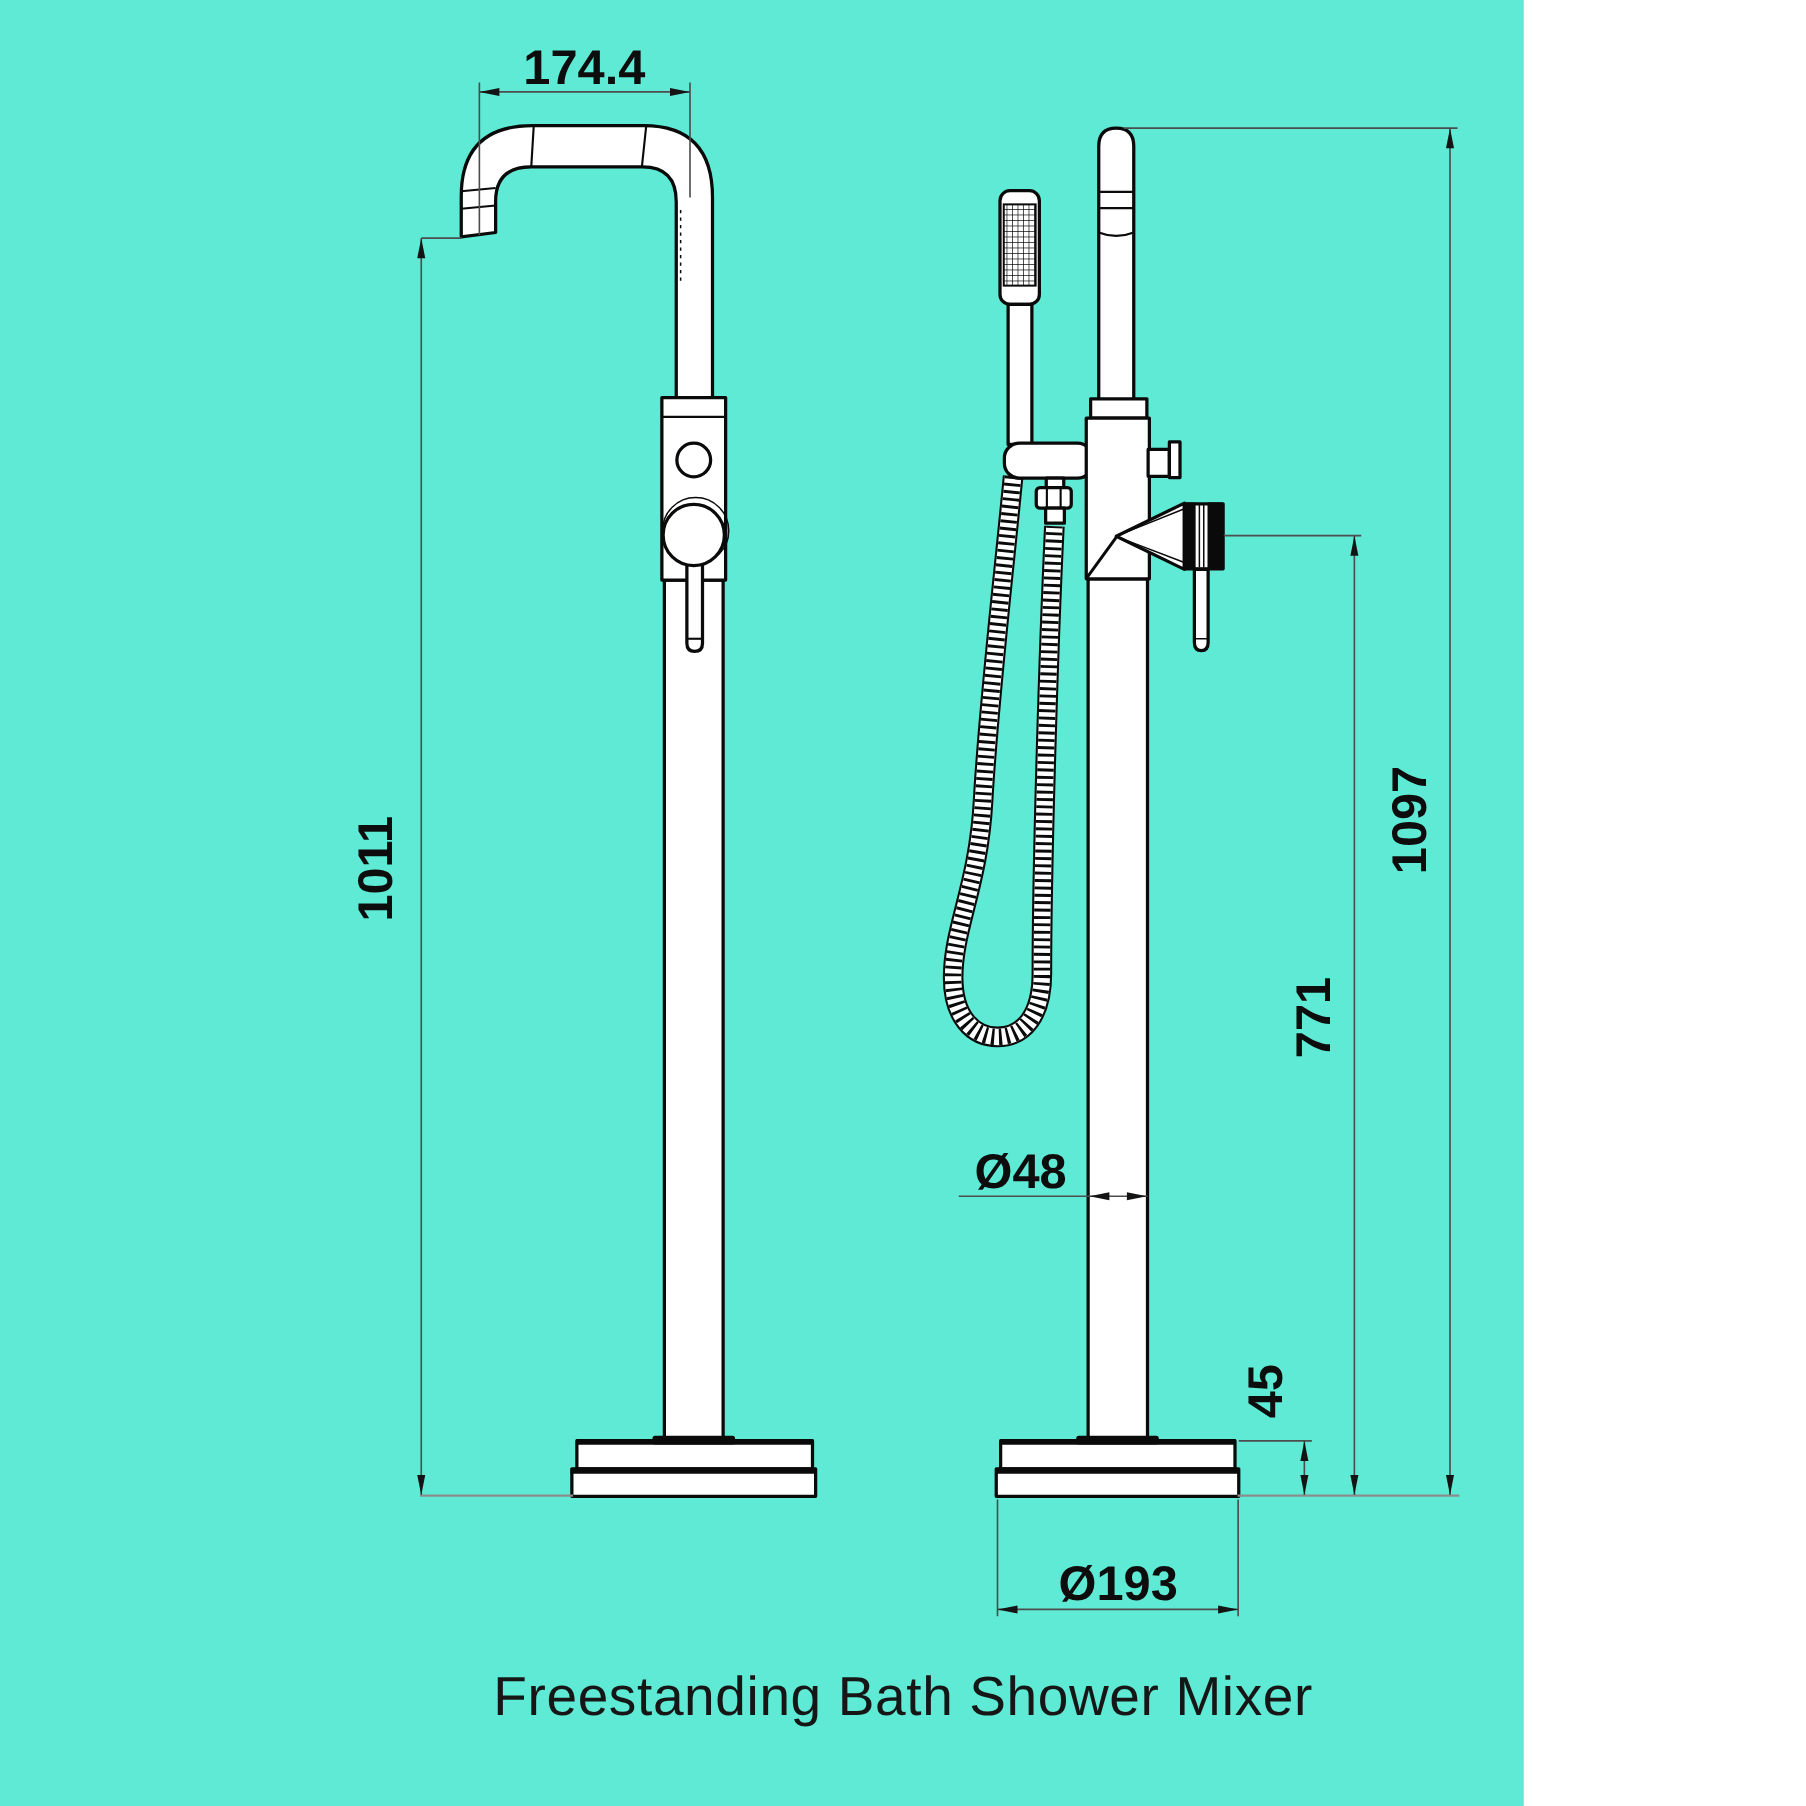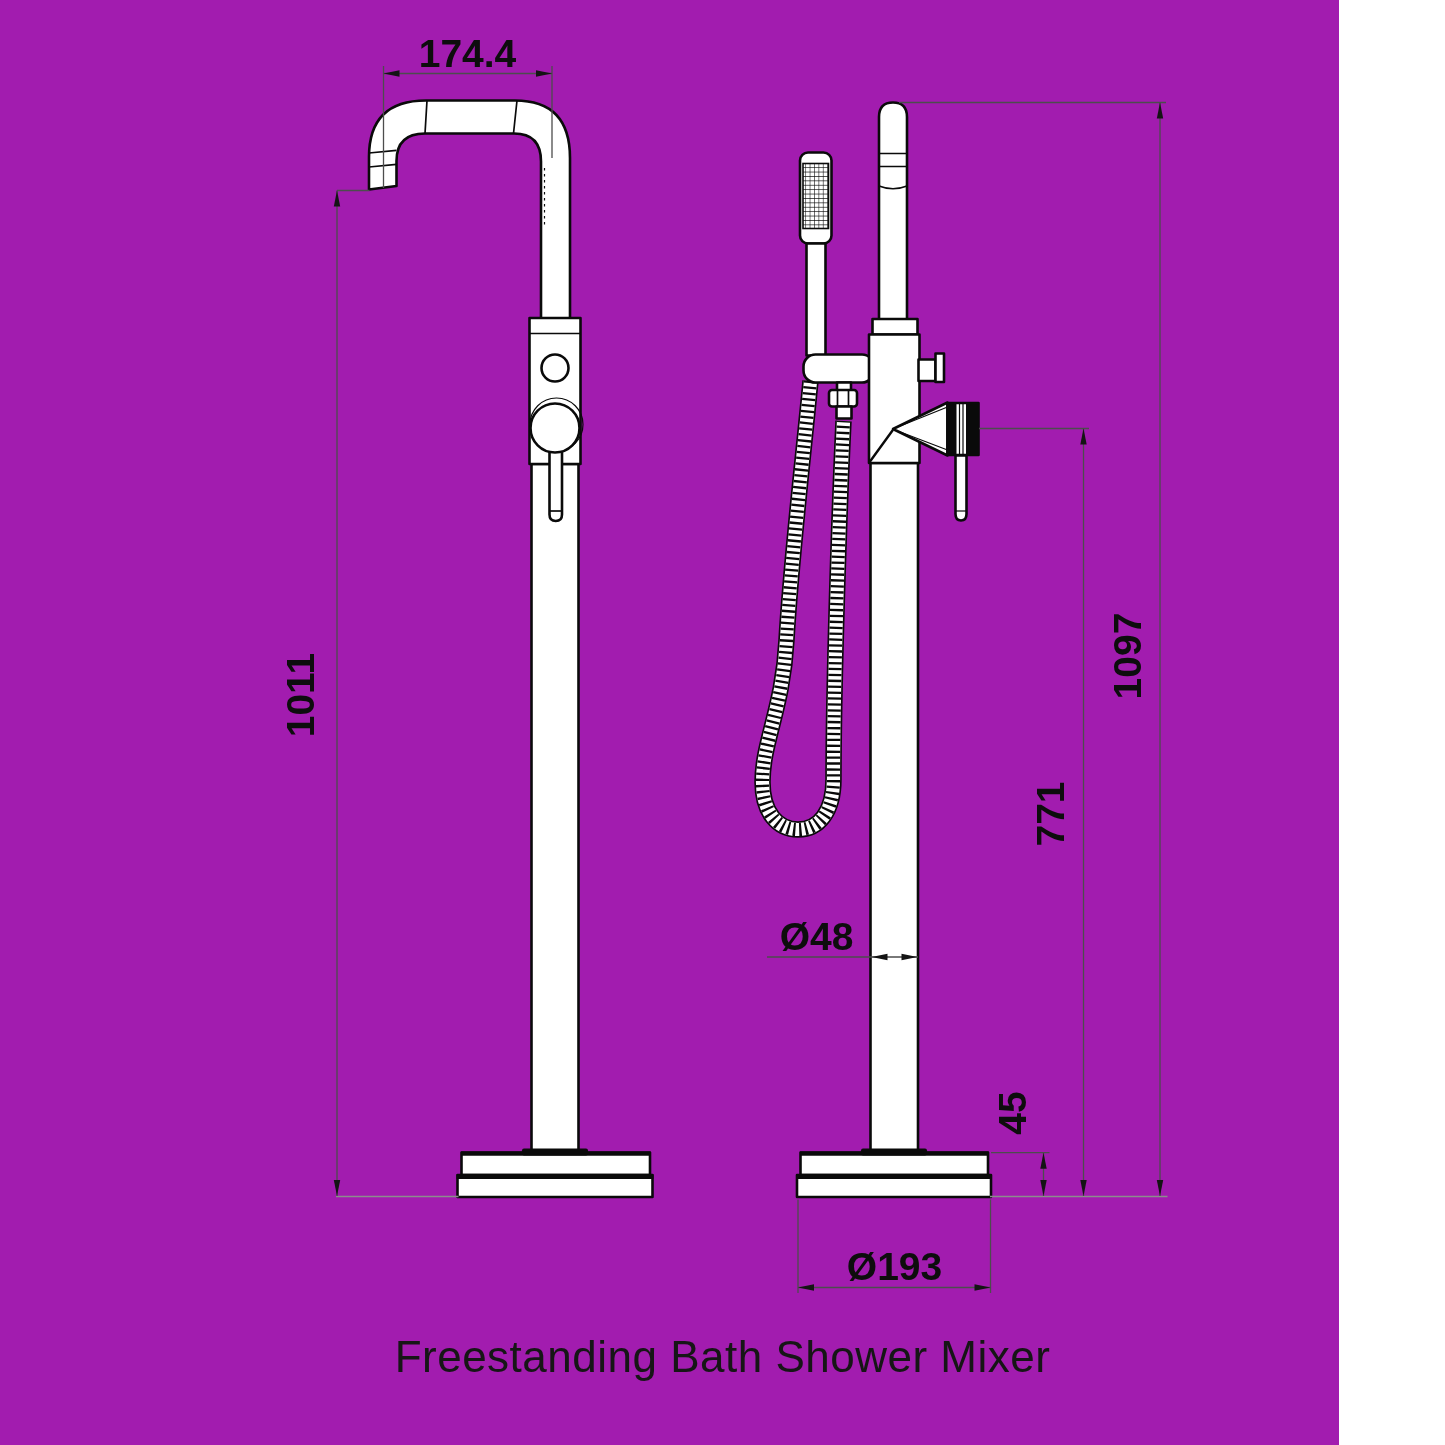--- a/index.html
+++ b/index.html
@@ -1,16 +1,16 @@
 <!DOCTYPE html>
 <html><head>
 <meta charset="utf-8">
 <style>
   html,body { margin:0; padding:0; background:#ffffff; }
-  .page { width:1339px; height:1445px; background:#a21caf; position:relative; overflow:hidden; }
+  .page { width:1219px; height:1445px; background:#5eead4; position:relative; overflow:hidden; }
   svg { display:block; }
 
   
   .o2  { fill:#ffffff; stroke:#0a0a0a; stroke-width:2.6; stroke-linejoin:round; }
   
   .o   { fill:none; stroke:#0a0a0a; stroke-width:2.4; stroke-linecap:round; }
   
   .t   { fill:none; stroke:#0a0a0a; stroke-width:1.7; }
   .t1  { fill:none; stroke:#0a0a0a; stroke-width:1.2; }
   

